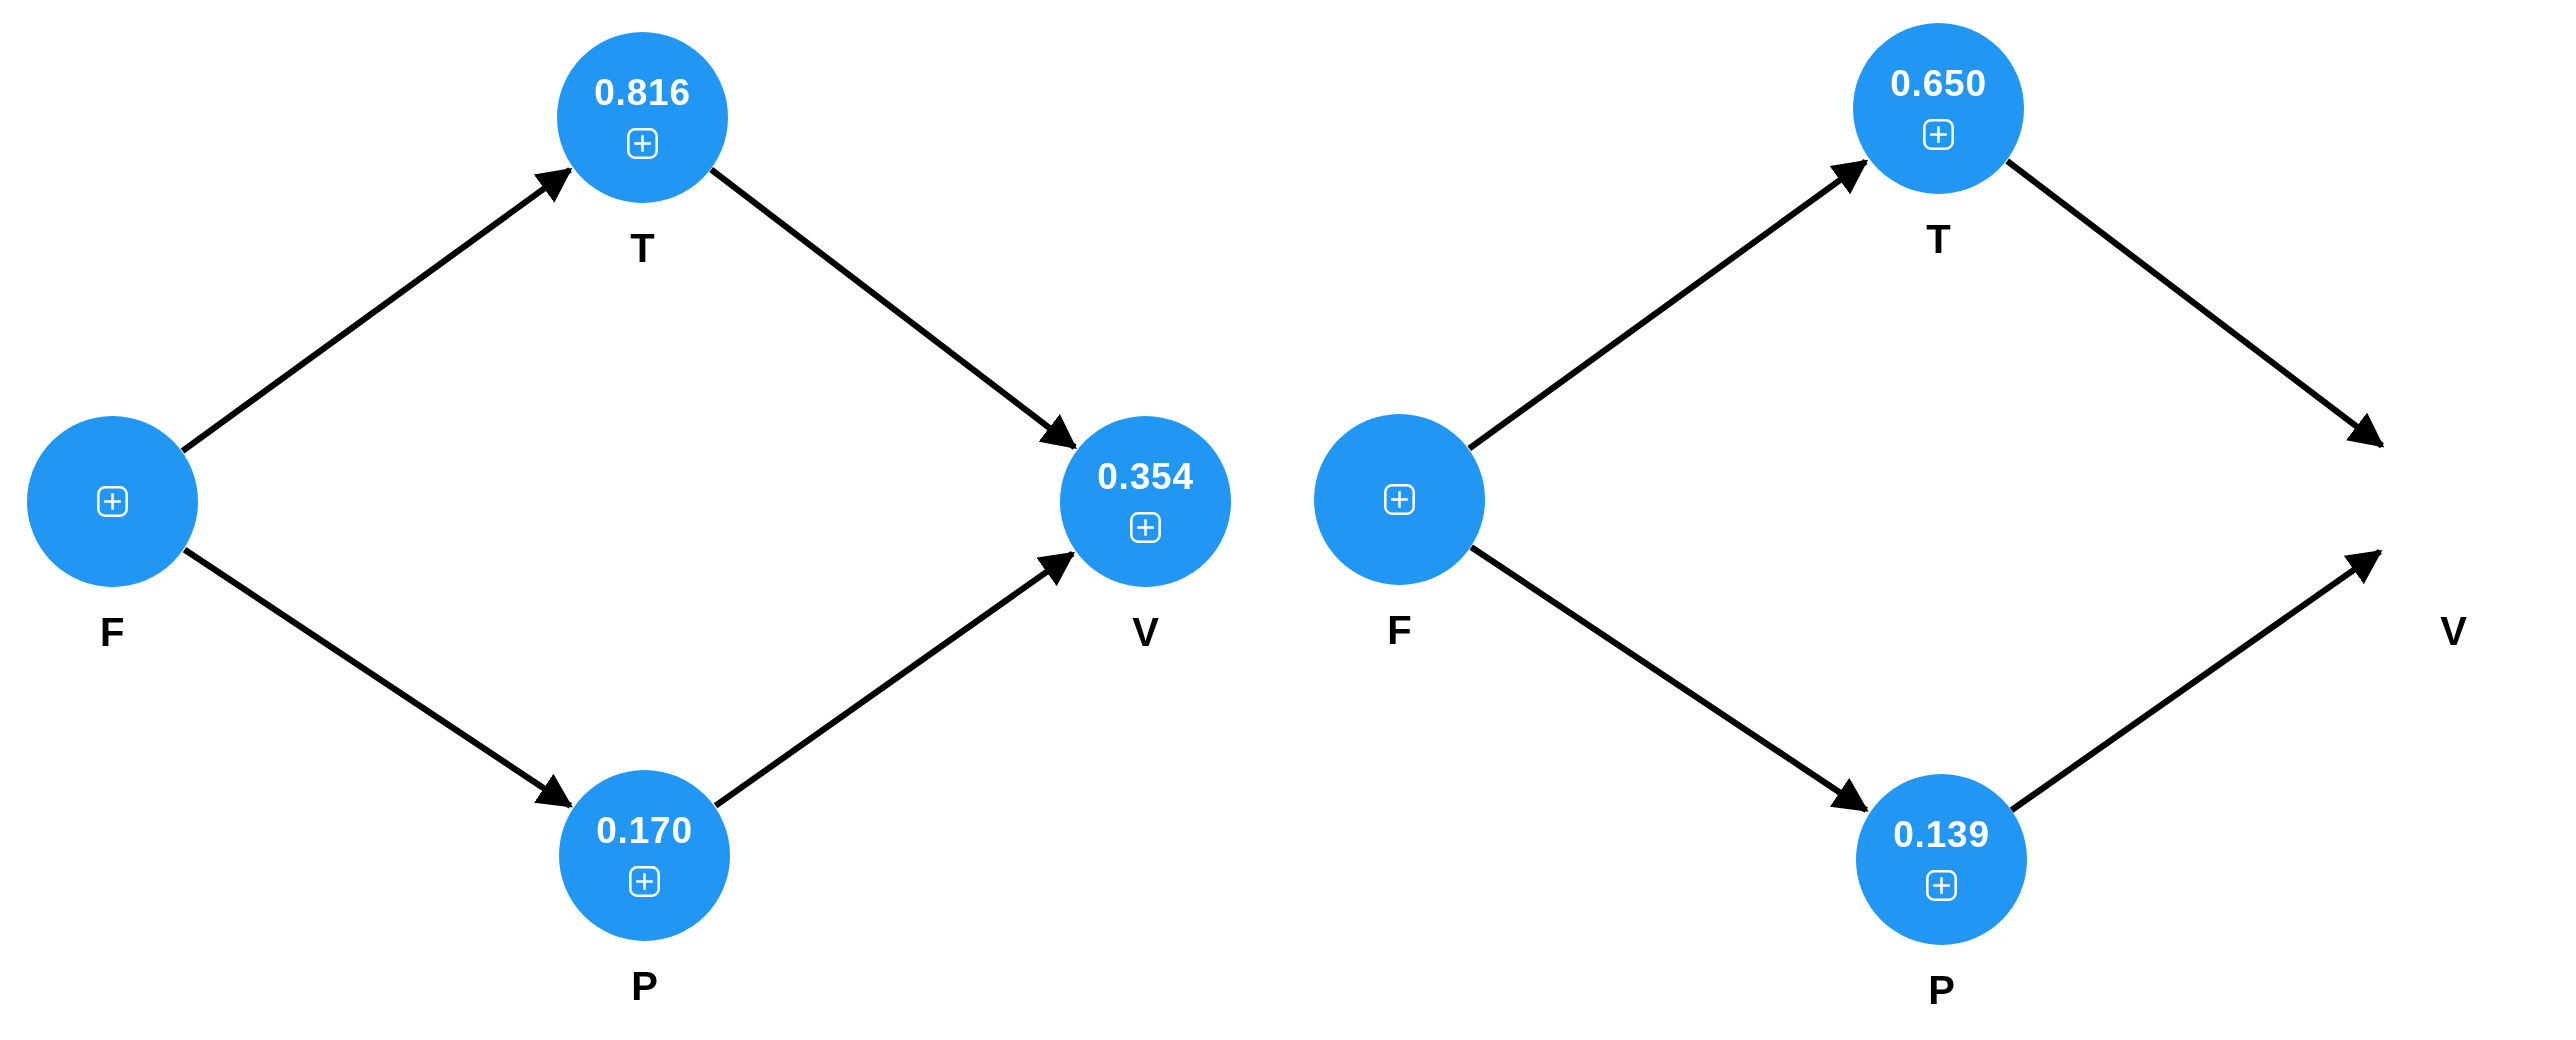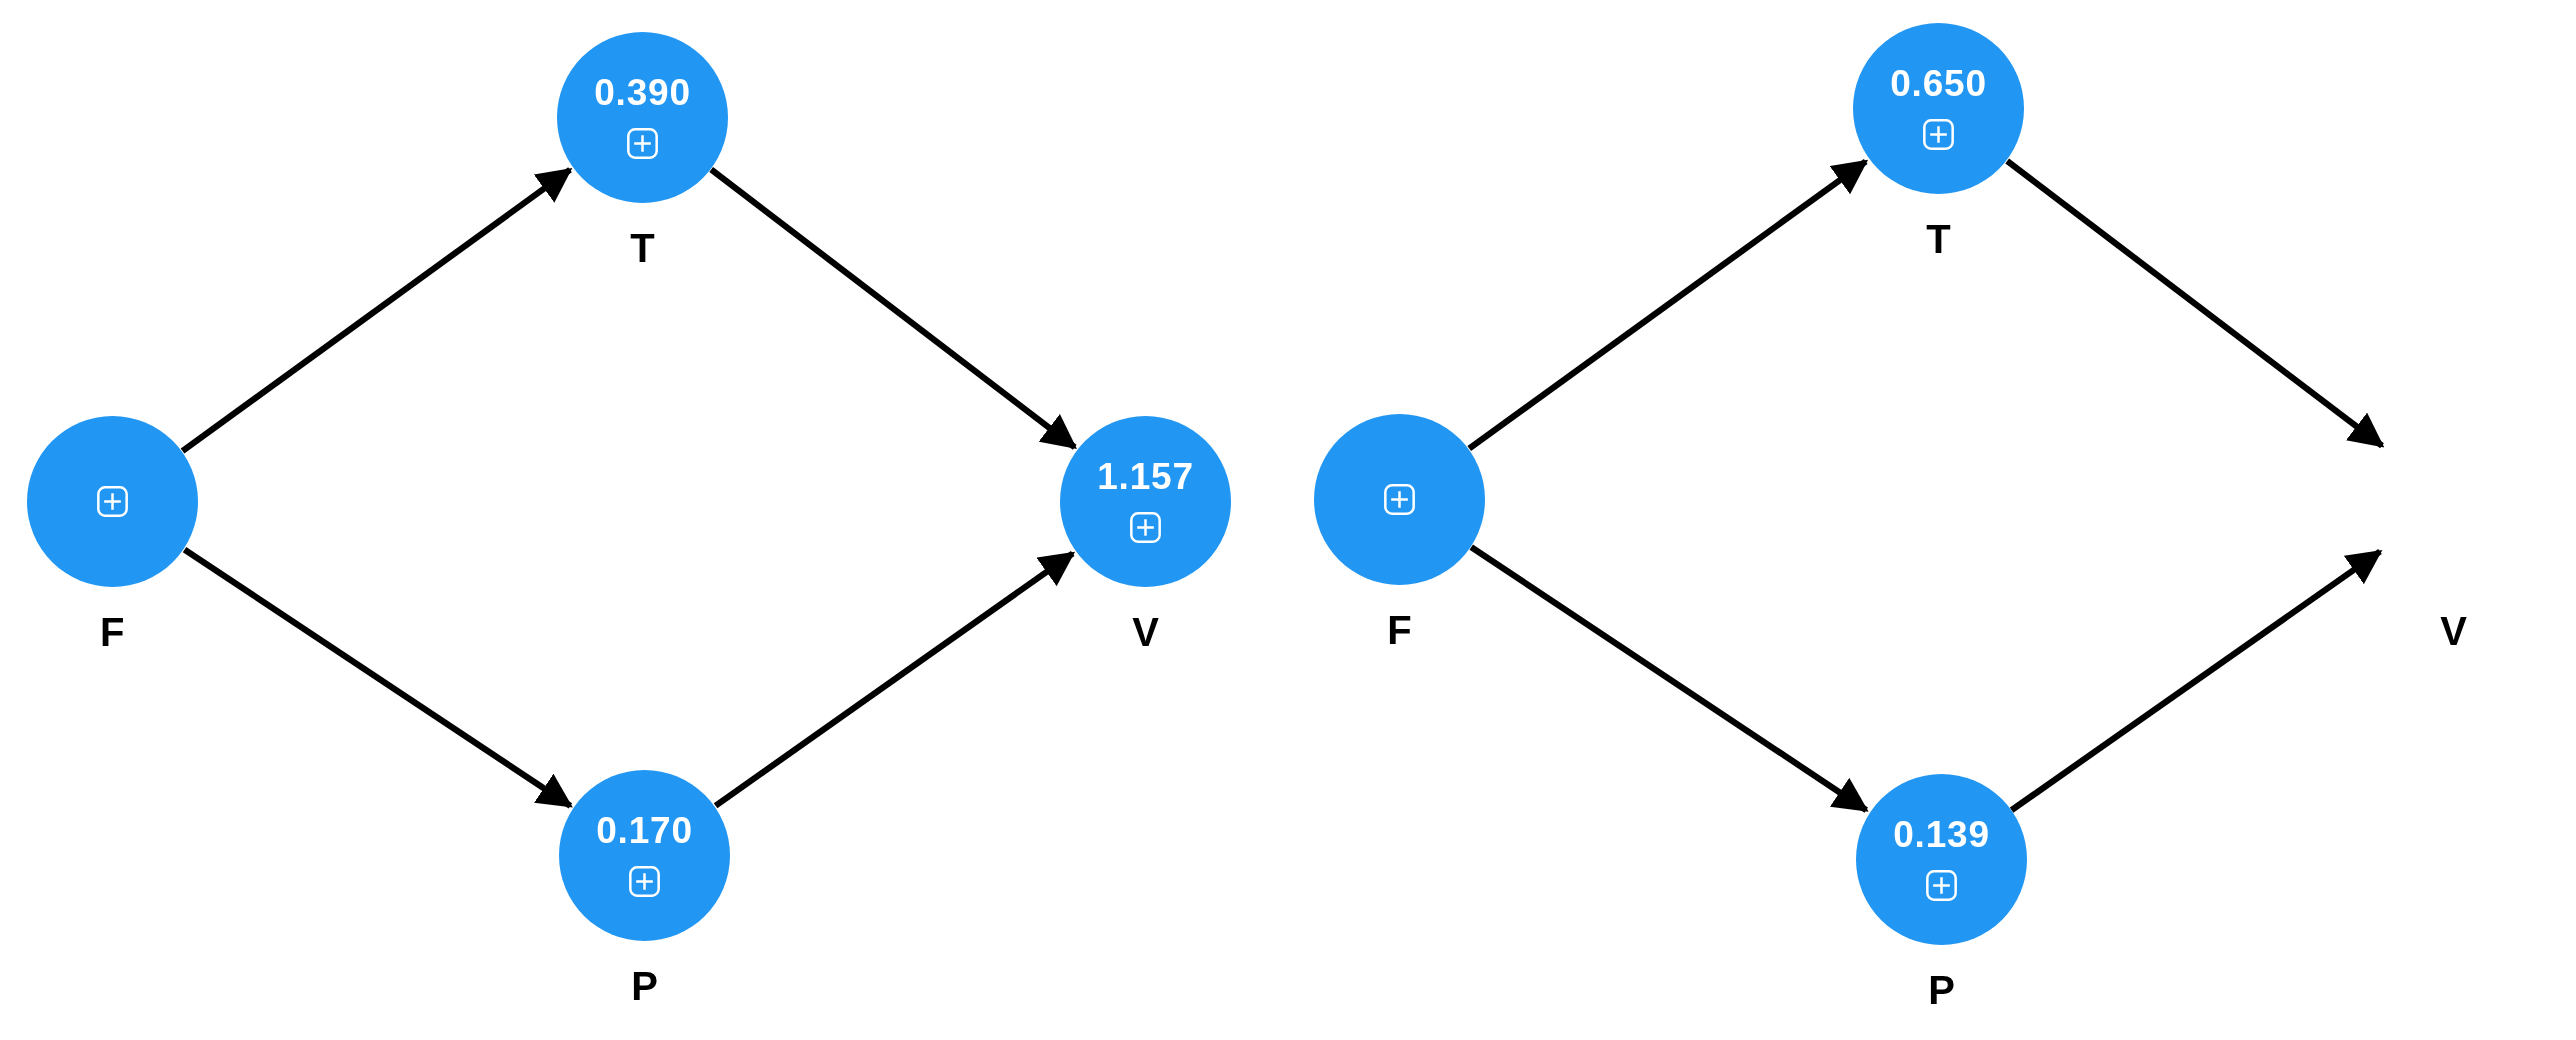--- a/index.html
+++ b/index.html
@@ -94,21 +94,21 @@
       <svg class="plus-icon" viewBox="0 0 42 42">
         <rect x="4" y="4" width="34" height="34" rx="8" fill="none" stroke="#ffffff" stroke-width="3"></rect>
         <path d="M21 11 V31 M11 21 H31" stroke="#ffffff" stroke-width="3" fill="none"></path>
       </svg>
     </div>
     <div class="label">F</div>
   </div>
 
   <div class="node" style="left: 557px; top: 32px;">
     <div class="circle">
-      <div class="value">0.390</div>
+      <div class="value">0.816</div>
       <svg class="plus-icon" viewBox="0 0 42 42">
         <rect x="4" y="4" width="34" height="34" rx="8" fill="none" stroke="#ffffff" stroke-width="3"></rect>
         <path d="M21 11 V31 M11 21 H31" stroke="#ffffff" stroke-width="3" fill="none"></path>
       </svg>
     </div>
     <div class="label">T</div>
   </div>
 
   <div class="node" style="left: 559px; top: 770px;">
     <div class="circle">
@@ -116,21 +116,21 @@
       <svg class="plus-icon" viewBox="0 0 42 42">
         <rect x="4" y="4" width="34" height="34" rx="8" fill="none" stroke="#ffffff" stroke-width="3"></rect>
         <path d="M21 11 V31 M11 21 H31" stroke="#ffffff" stroke-width="3" fill="none"></path>
       </svg>
     </div>
     <div class="label">P</div>
   </div>
 
   <div class="node" style="left: 1060px; top: 416px;">
     <div class="circle">
-      <div class="value">1.157</div>
+      <div class="value">0.354</div>
       <svg class="plus-icon" viewBox="0 0 42 42">
         <rect x="4" y="4" width="34" height="34" rx="8" fill="none" stroke="#ffffff" stroke-width="3"></rect>
         <path d="M21 11 V31 M11 21 H31" stroke="#ffffff" stroke-width="3" fill="none"></path>
       </svg>
     </div>
     <div class="label">V</div>
   </div>
 
   <div class="node no-value" style="left: 1314px; top: 414px;">
     <div class="circle">

